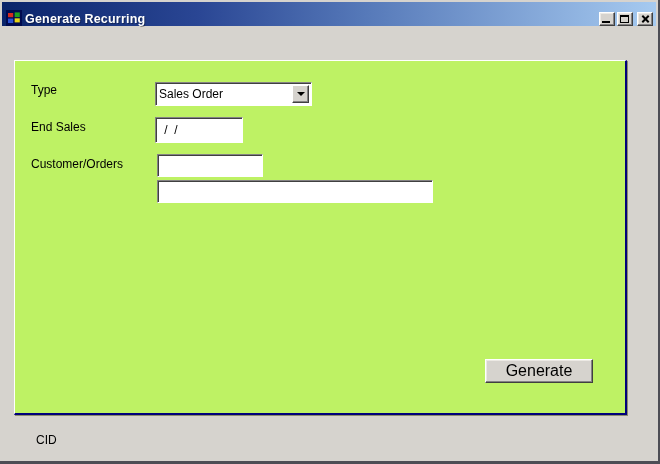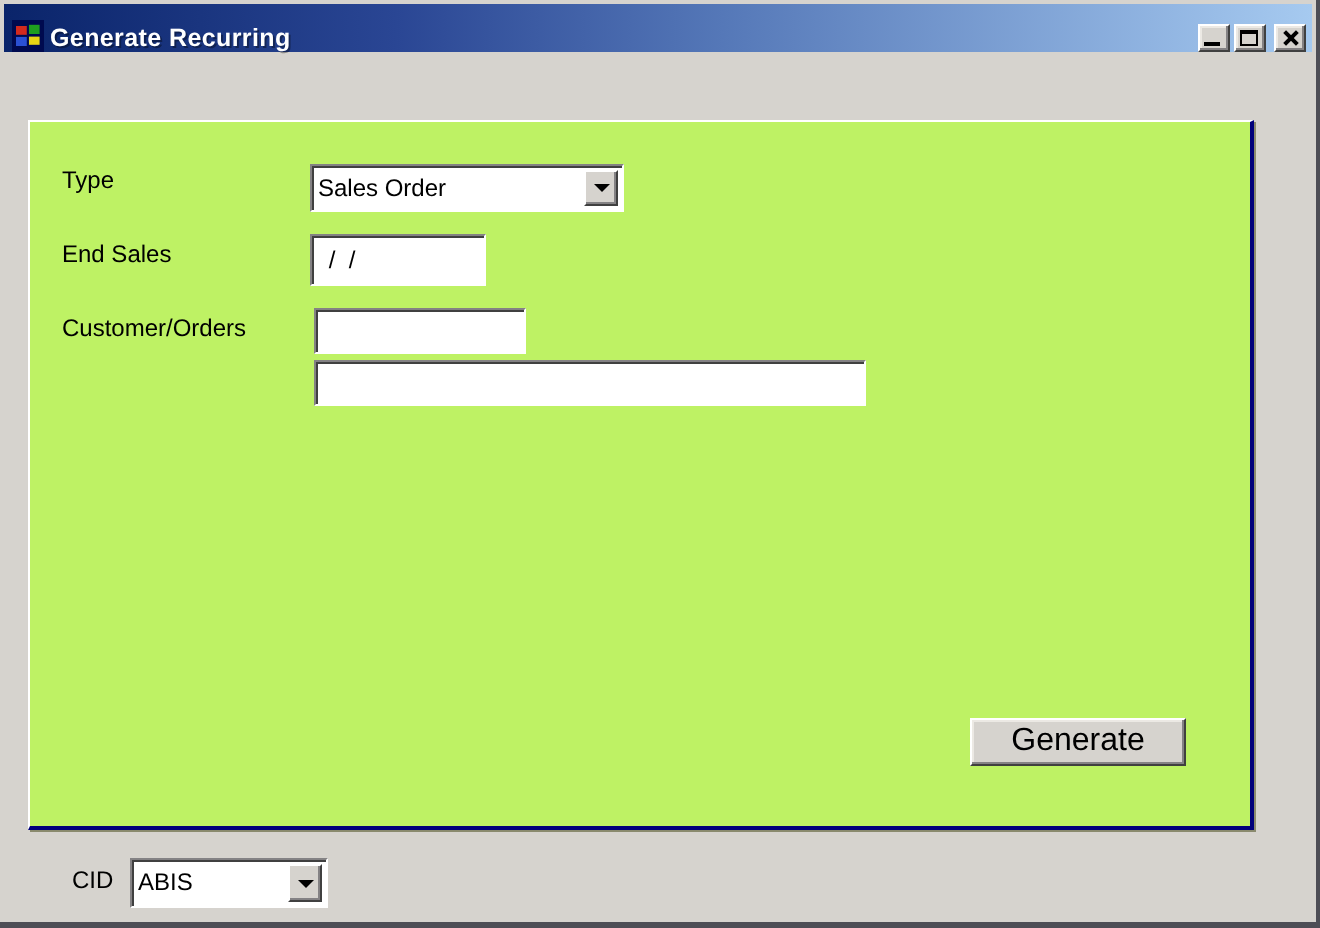--- a/index.html
+++ b/index.html
@@ -126,20 +126,14 @@
     <input class="sunken input-text" style="position: absolute; left: 140px; top: 56px; width: 88px; height: 26px;" value=" /  / ">
 
     <span class="field-label" style="left:16px;top:96px;">Customer/Orders</span>
     <input class="sunken input-text" style="position: absolute; left: 142px; top: 93px; width: 106px; height: 23px;" value="">
     <input class="sunken input-text" style="position: absolute; left: 142px; top: 119px; width: 276px; height: 23px;" value="">
 
     <button class="btn3d" style="left:470px;top:298px;width:108px;height:24px;">Generate</button>
   </div>
 
   <span class="field-label" style="position:absolute;left:22px;top:433px;margin-left:14px;">CID</span>
-  <div class="combo sunken" style="position:absolute;left:65px;top:429px;width:99px;height:25px;">
-    <span class="combo-display">ABIS</span>
-    <button class="combo-btn">
-        <span class="arrow-down"></span>
-      </button>
-  </div>
 
 </div>
 
 </body></html>

